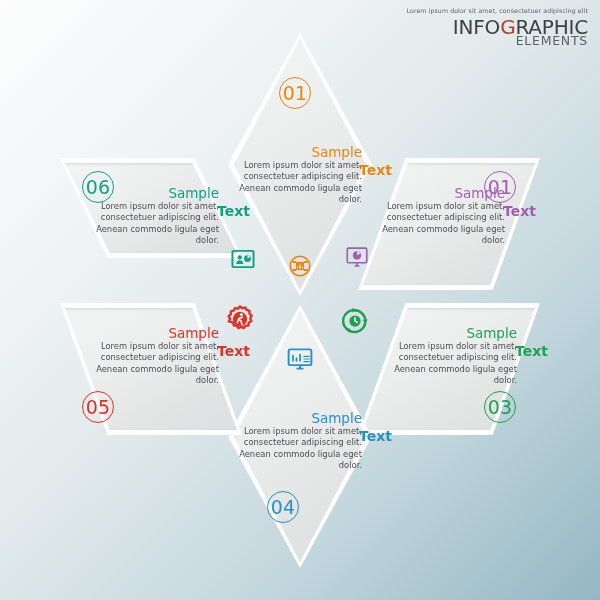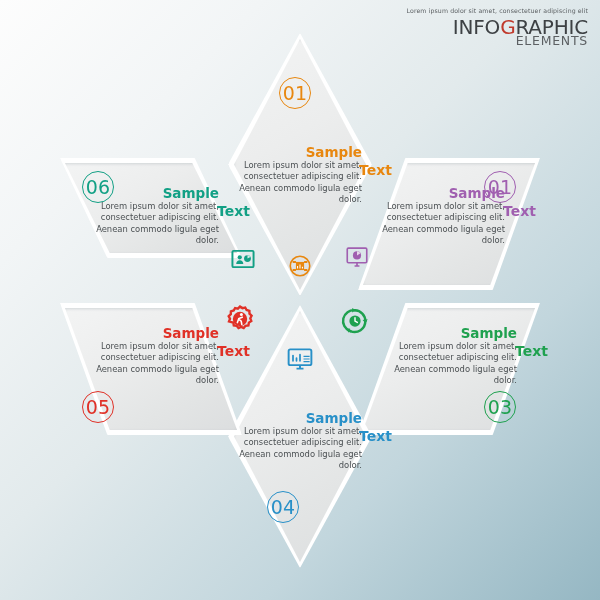--- a/index.html
+++ b/index.html
@@ -39,21 +39,21 @@
              clip-path:polygon(26% 0%,100% 0%,74% 100%,0% 100%);}
   .pL .outer{clip-path:polygon(0% 0%,74% 0%,100% 100%,26% 100%);}
   .pL .inner{left:5px;right:5px;top:5px;bottom:5px;
              clip-path:polygon(0% 0%,74% 0%,100% 100%,26% 100%);}
 
   
   .num{position:absolute;width:30px;height:30px;border-radius:50%;
        border:1.4px solid currentColor;display:flex;align-items:center;
        justify-content:center;font-size:19px;letter-spacing:.01em;}
   .txtblk{position:absolute;width:128px;text-align:right;}
-  .sample{font-size:13.5px;font-weight:bold;line-height:1.05;margin-bottom:1px;}
+  .sample{font-size:13.5px;font-weight:normal;line-height:1.05;margin-bottom:1px;}
   .lorem{font-size:8.4px;color:#4a4f52;line-height:1.33;}
   .sample2{font-size:14px;font-weight:bold;position:absolute;}
   .ico{position:absolute;width:26px;height:26px;}
   .ico svg{width:100%;height:100%;display:block;}
 
   
   #s1{left:228px;top:33px;width:144px;height:263px;}
   #s1 .num{left:51px;top:44px;color:#e8870f;}
   #s1 .txtblk{left:6px;top:112px;}
   #s1 .ico{left:59px;top:220px;}

